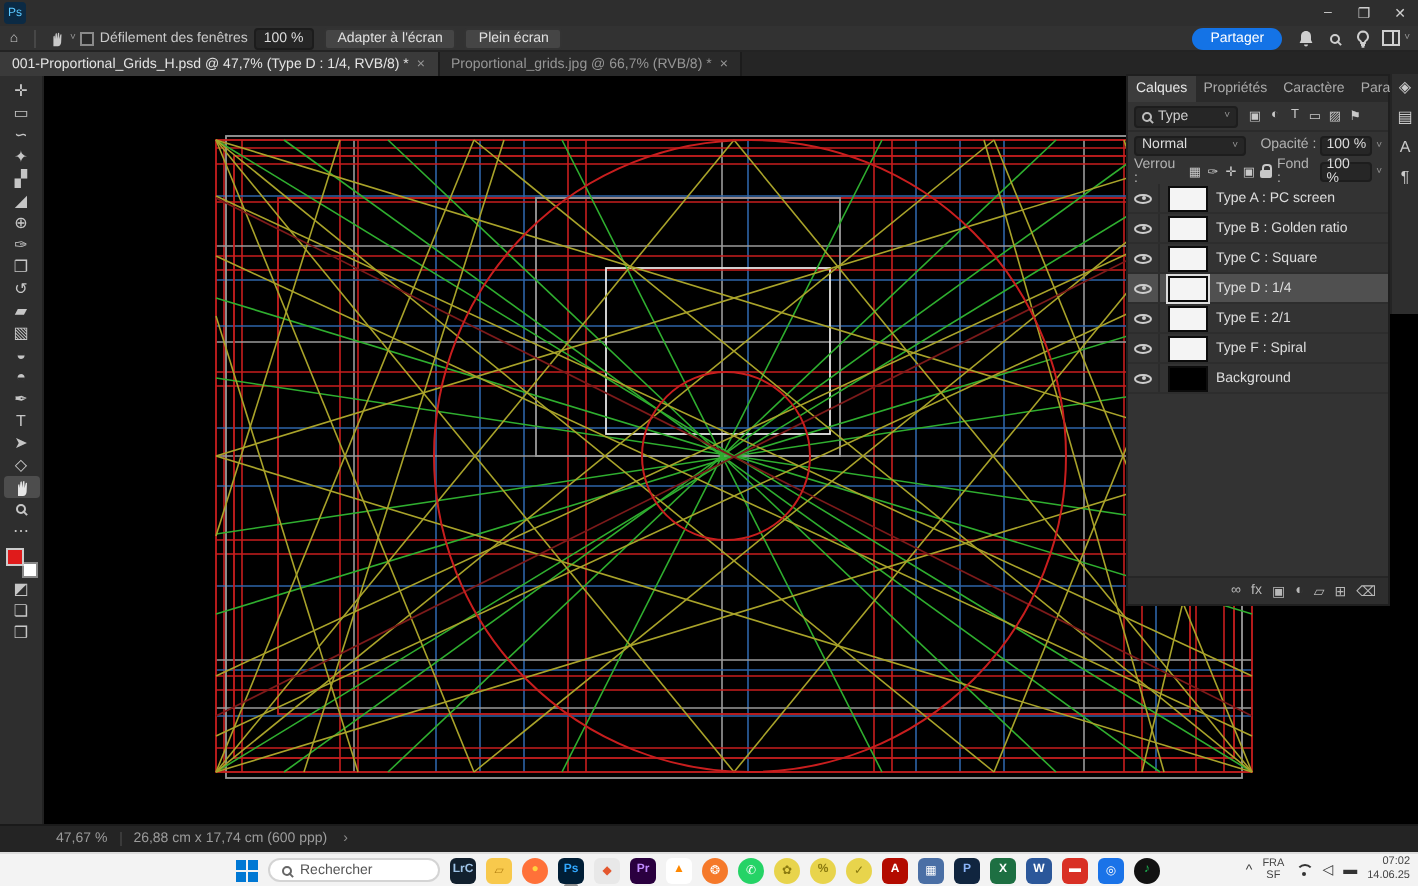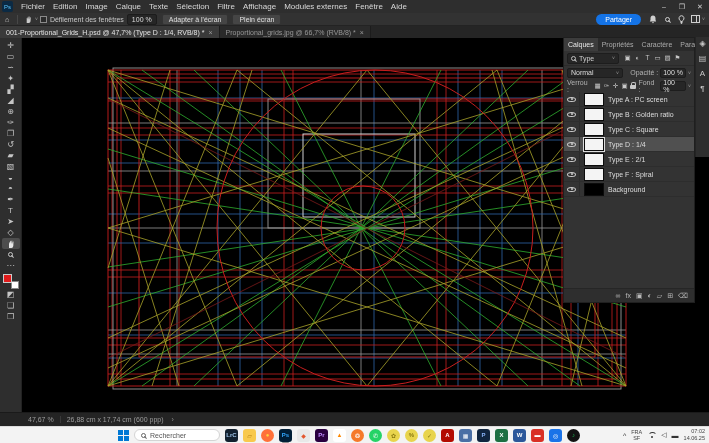--- a/index.html
+++ b/index.html
@@ -114,33 +114,20 @@
   .wifi { width:9px; height:7px; position:relative; }
   .wifi::before { content:''; position:absolute; left:1px; top:0; width:7px; height:7px;
                   border:1px solid #333; border-color:#333 transparent transparent transparent; border-radius:50%; }
   .wifi::after { content:''; position:absolute; left:3.5px; top:4.5px; width:2px; height:2px; background:#333; border-radius:50%; }
 </style>
 </head>
 <body>
 
 <div id="menubar">
   <div id="ps-logo">Ps</div>
-  <div id="menu-items" style="display: flex;">
-      <span class="menu-item">Fichier</span>
-      <span class="menu-item">Edition</span>
-      <span class="menu-item">Image</span>
-      <span class="menu-item">Calque</span>
-      <span class="menu-item">Texte</span>
-      <span class="menu-item">Sélection</span>
-      <span class="menu-item">Filtre</span>
-      <span class="menu-item">Affichage</span>
-      <span class="menu-item">Modules externes</span>
-      <span class="menu-item">Fenêtre</span>
-      <span class="menu-item">Aide</span>
-    </div>
   <div id="win-controls">
     <span class="wc">–</span>
     <span class="wc">❐</span>
     <span class="wc">✕</span>
   </div>
 </div>
 
 <div id="optionsbar">
   <span class="ob-icon">⌂</span>
   <span class="ob-sep"></span>

